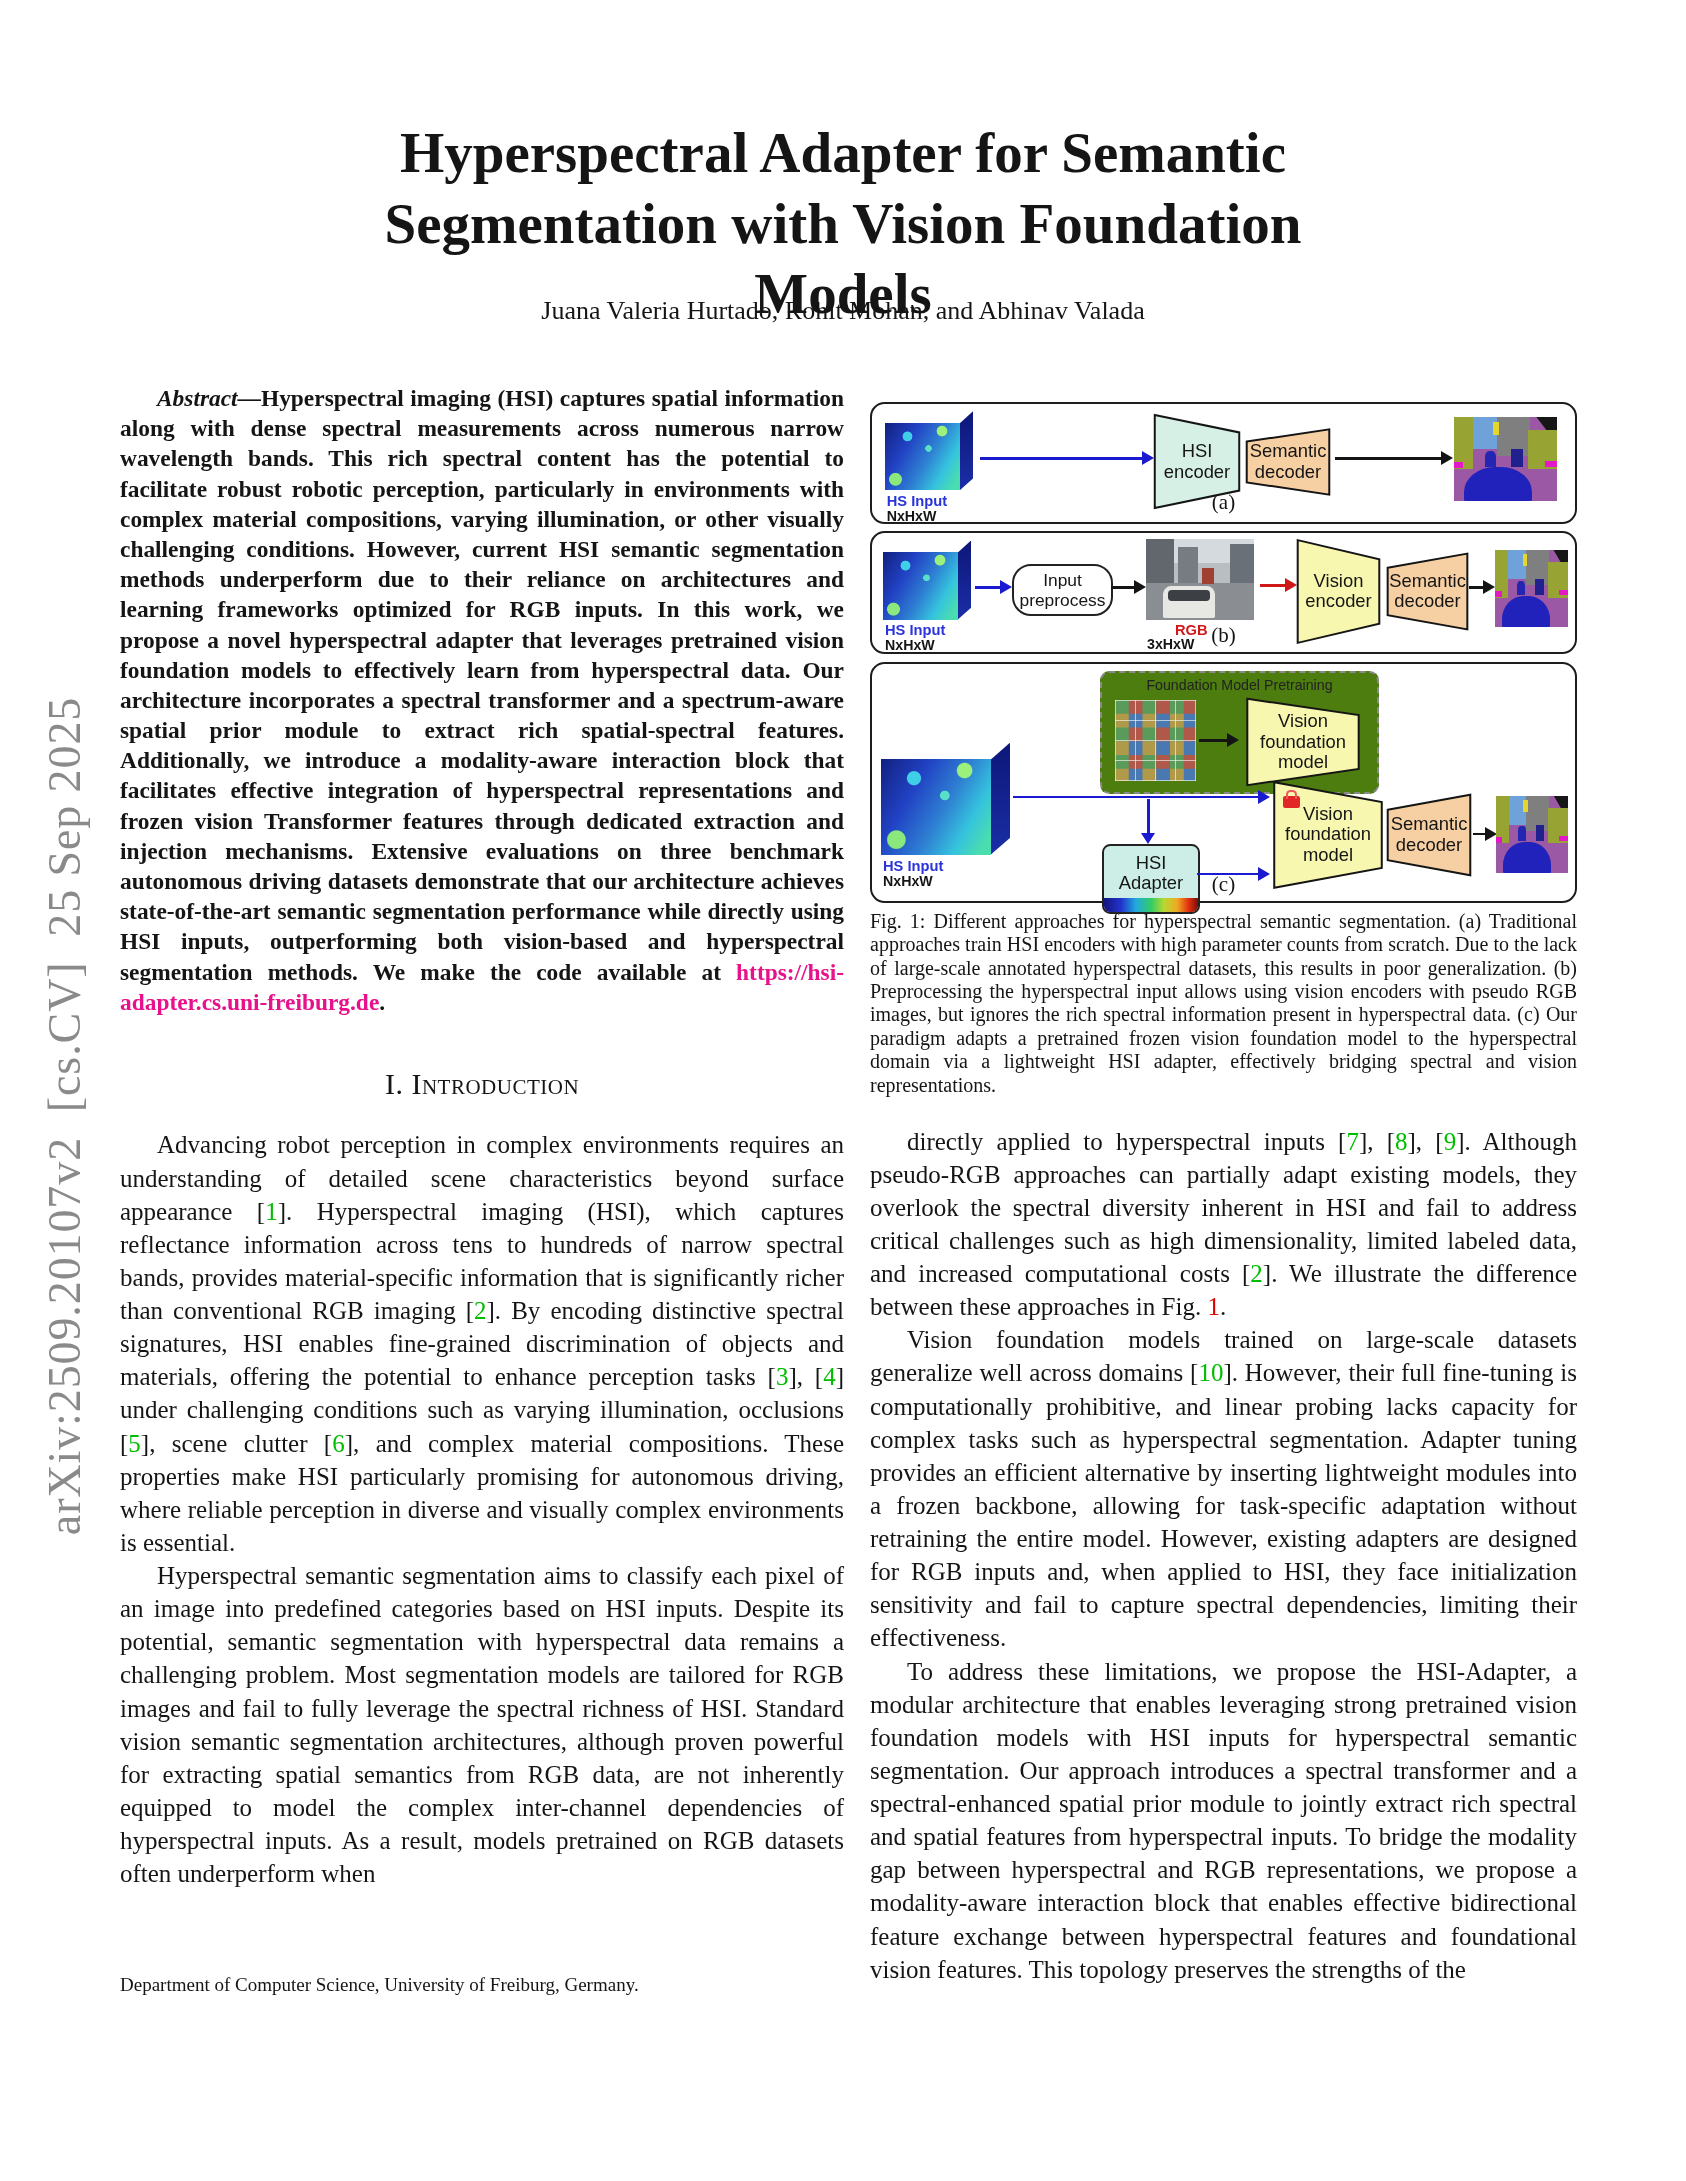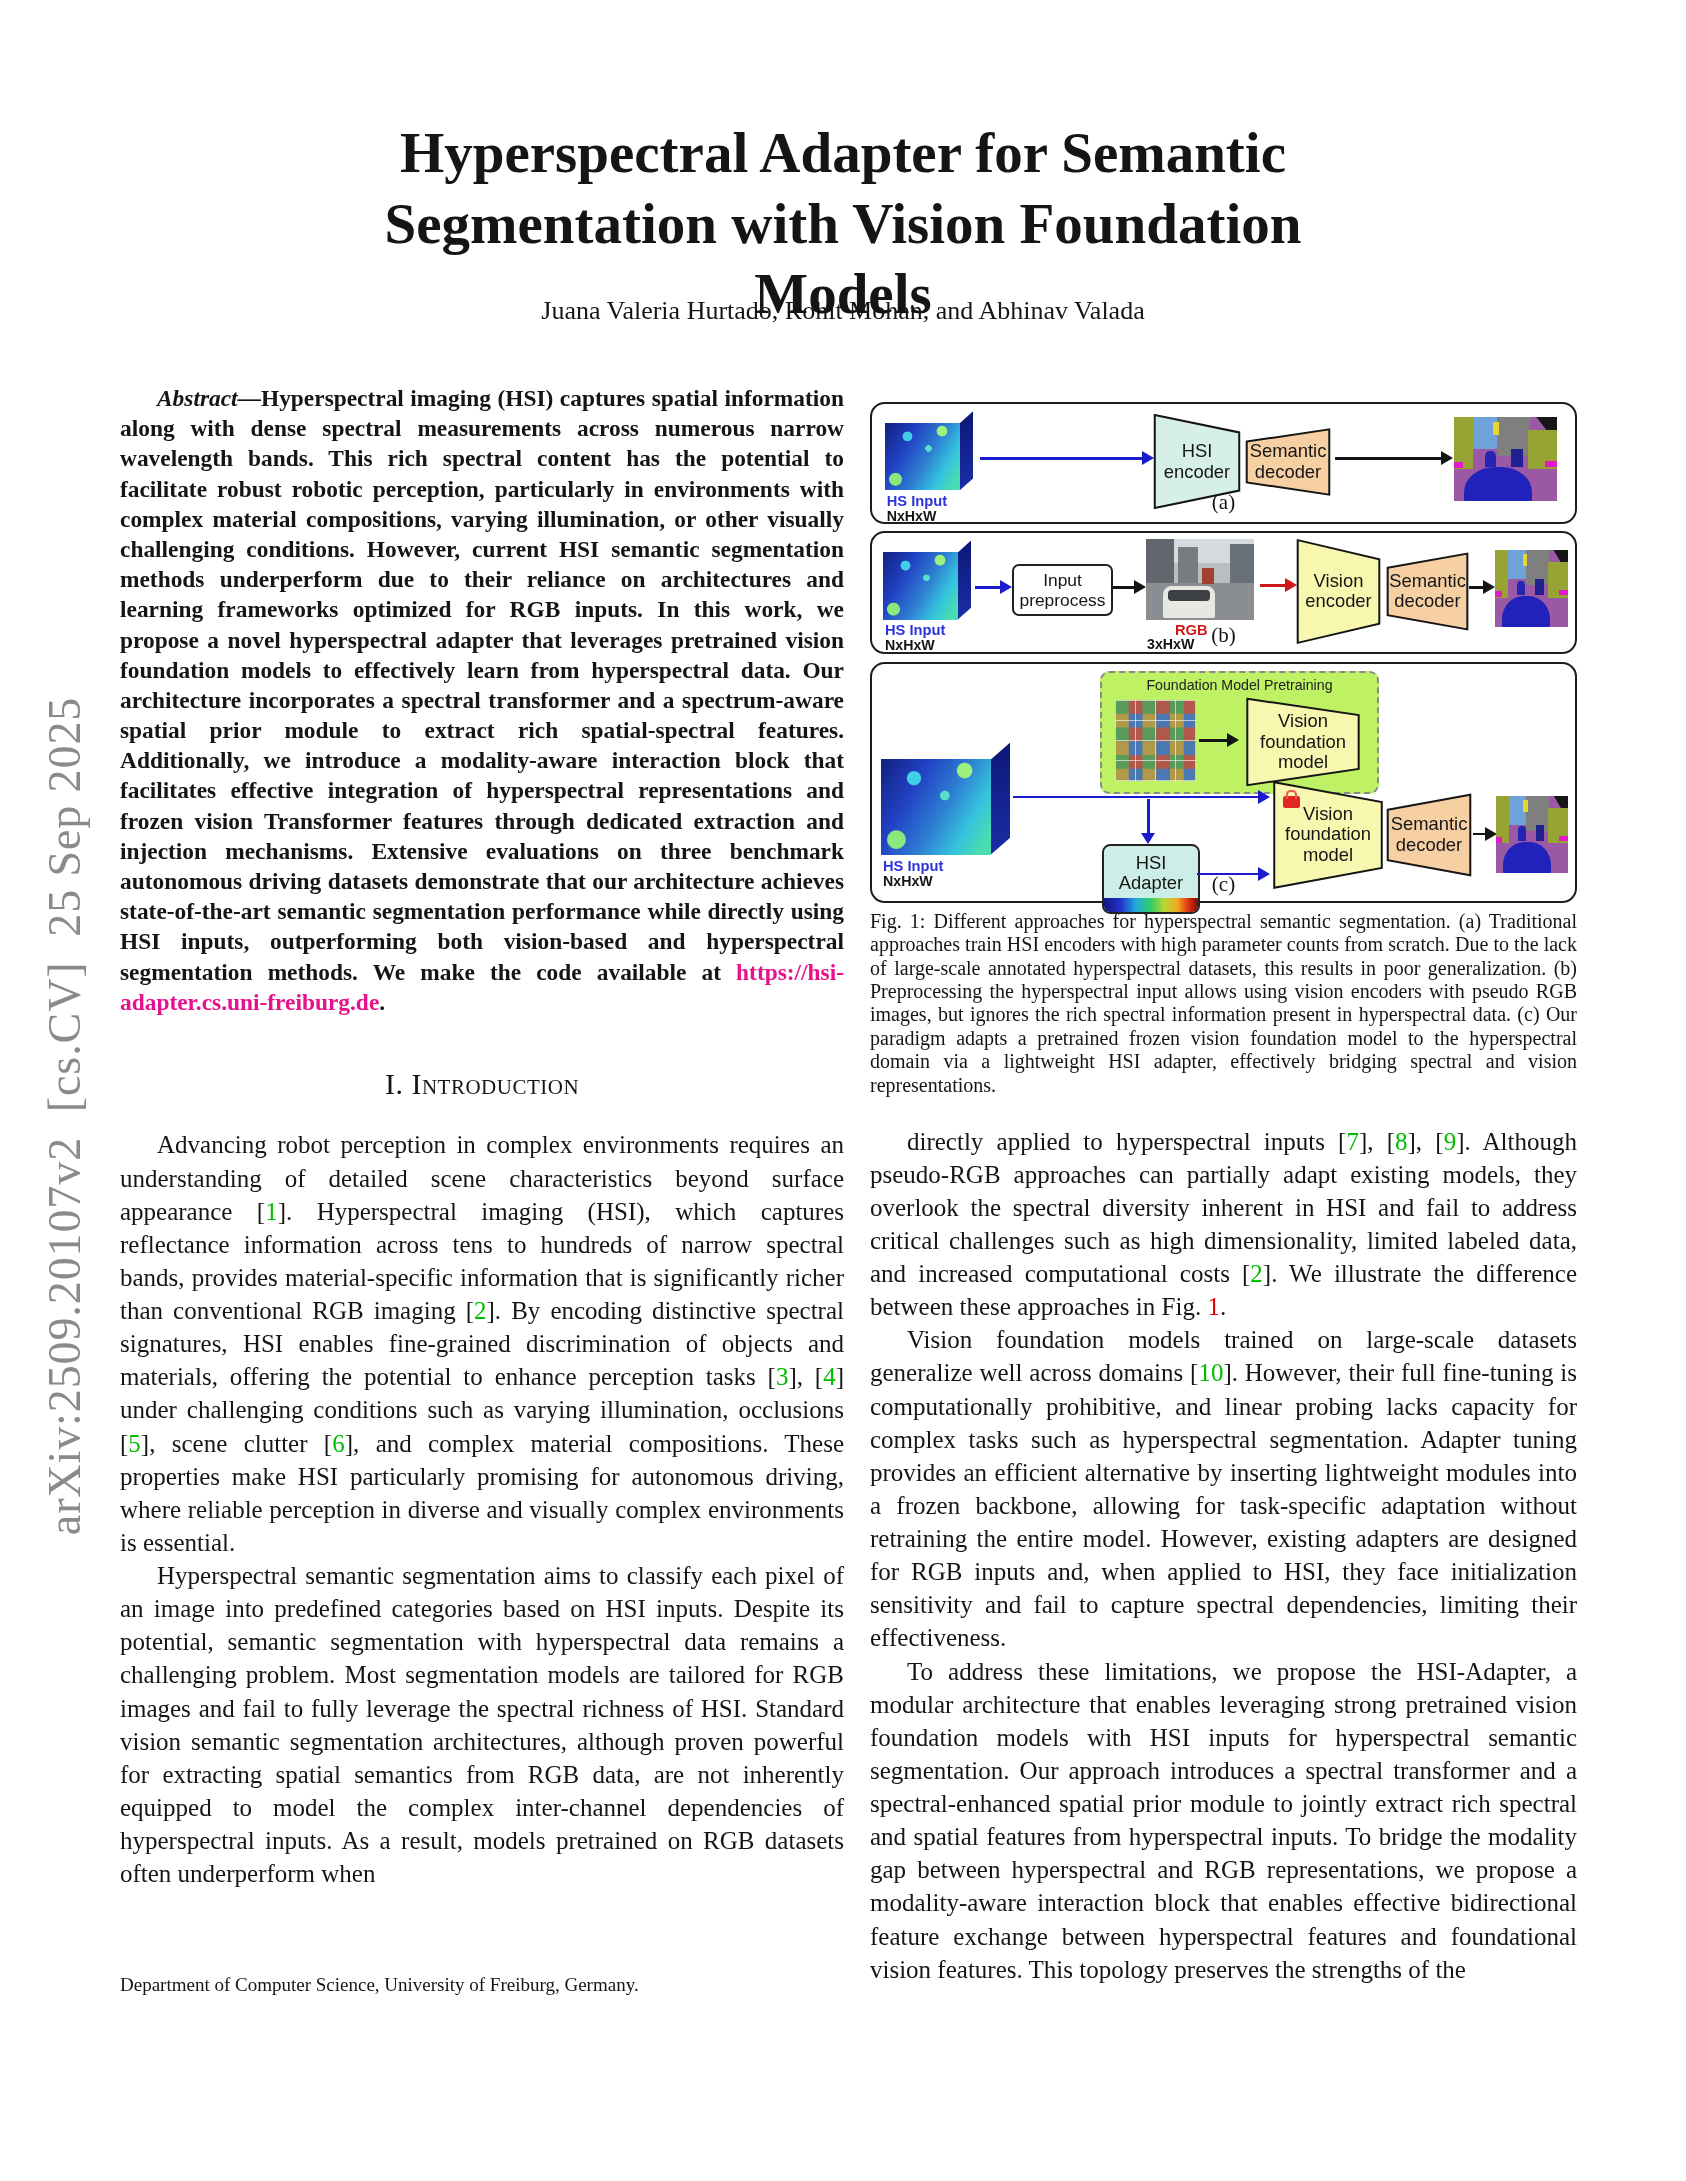--- a/index.html
+++ b/index.html
@@ -74,21 +74,21 @@
   
   .trap{position:absolute;}
   .trap svg{position:absolute;left:0;top:0;width:100%;height:100%;overflow:visible;}
   .trap polygon{stroke:#151515;stroke-width:2;vector-effect:non-scaling-stroke;}
   .fill-mint{fill:#d7f0e6;}
   .fill-yellow{fill:#f8f7b0;}
   .fill-orange{fill:#f6cfa2;}
   .trap-label{position:absolute;inset:0;display:flex;align-items:center;justify-content:center;
     text-align:center;font-family:"Liberation Sans",sans-serif;font-size:18.4px;line-height:1.12;padding:0 9%;}
 
-  .pre-box{position:absolute;border:2.3px solid #222;border-radius:7px;background:#fff;
+  .pre-box{position:absolute;border:2.3px solid #222;border-radius:19px;background:#fff;
     display:flex;align-items:center;justify-content:center;text-align:center;
     font-family:"Liberation Sans",sans-serif;font-size:17.4px;line-height:1.15;}
 
   
   .photo{position:absolute;overflow:hidden;background:#b9bec2;}
   .ph{position:absolute;}
   .ph-sky{left:0;top:0;width:100%;height:30%;background:#d5dade;}
   .ph-bldg-l{left:0;top:0;width:26%;height:58%;background:#61676d;}
   .ph-bldg-c{left:30%;top:10%;width:18%;height:44%;background:#767c82;}
   .ph-bldg-r{right:0;top:6%;width:22%;height:48%;background:#6a7077;}
@@ -106,21 +106,21 @@
   .sg-veg-l{left:0;top:0;width:18%;height:62%;background:#97a433;}
   .sg-veg-r{right:0;top:16%;width:28%;height:46%;background:#97a433;}
   .sg-mag-l{left:0;top:54%;width:9%;height:7%;background:#e318c8;}
   .sg-mag-r{right:0;top:52%;width:12%;height:7%;background:#e318c8;}
   .sg-ped1{left:30%;top:40%;width:11%;height:19%;background:#2525b4;border-radius:35% 35% 0 0;}
   .sg-ped2{left:55%;top:38%;width:12%;height:21%;background:#20208f;}
   .sg-yellow{left:38%;top:6%;width:6%;height:15%;background:#e5d62b;}
   .sg-car{left:10%;bottom:0;width:66%;height:40%;background:#2121bb;border-radius:45% 45% 3% 3% / 75% 75% 3% 3%;}
 
   
-  .pretrain{position:absolute;background:#bef264;border:2.3px dashed #8a8a8a;border-radius:9.2px;}
+  .pretrain{position:absolute;background:#4d7c0f;border:2.3px dashed #8a8a8a;border-radius:9.2px;}
   .pretrain-title{position:absolute;left:0;right:0;top:3.7px;text-align:center;
     font-family:"Liberation Sans",sans-serif;font-size:14.2px;color:#222;}
   .collage{position:absolute;
     background-image:
       repeating-linear-gradient(0deg,rgba(255,255,255,.6) 0 1.4px,transparent 1.4px 20px),
       repeating-linear-gradient(90deg,rgba(255,255,255,.6) 0 1.4px,transparent 1.4px 20px),
       repeating-conic-gradient(#b0584a 0% 25%,#4a78b0 25% 50%,#b09a4a 50% 75%,#5a9a5a 75% 100%);
     background-size:auto,auto,27.5px 27.5px;}
 
   

